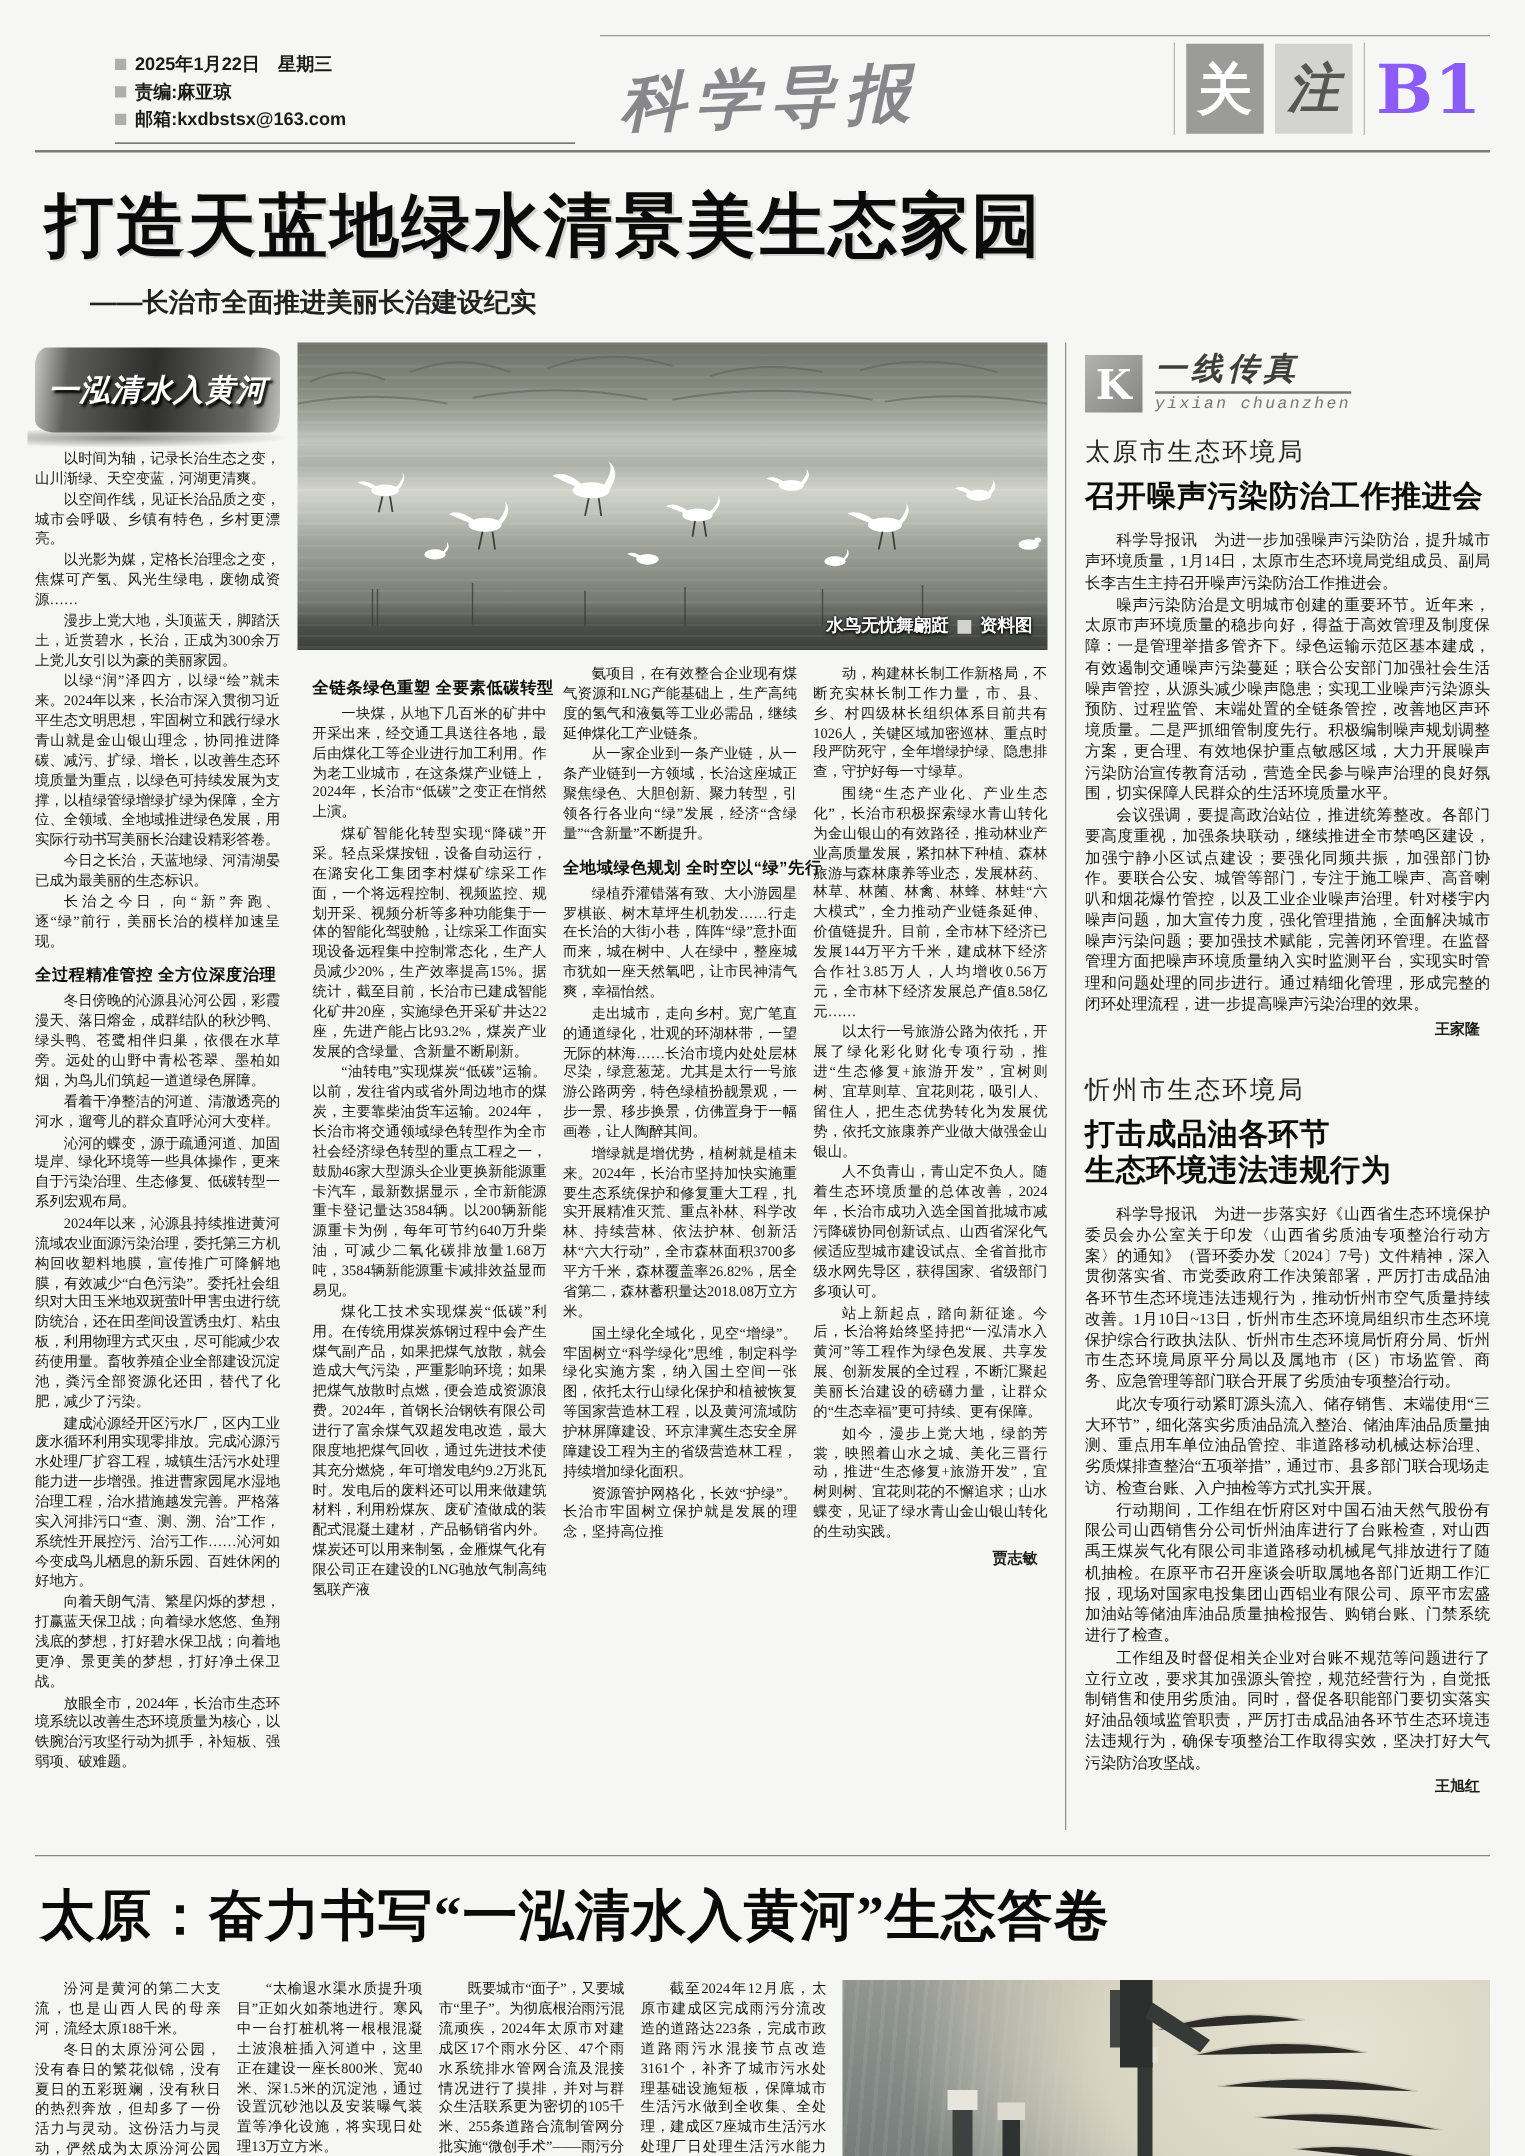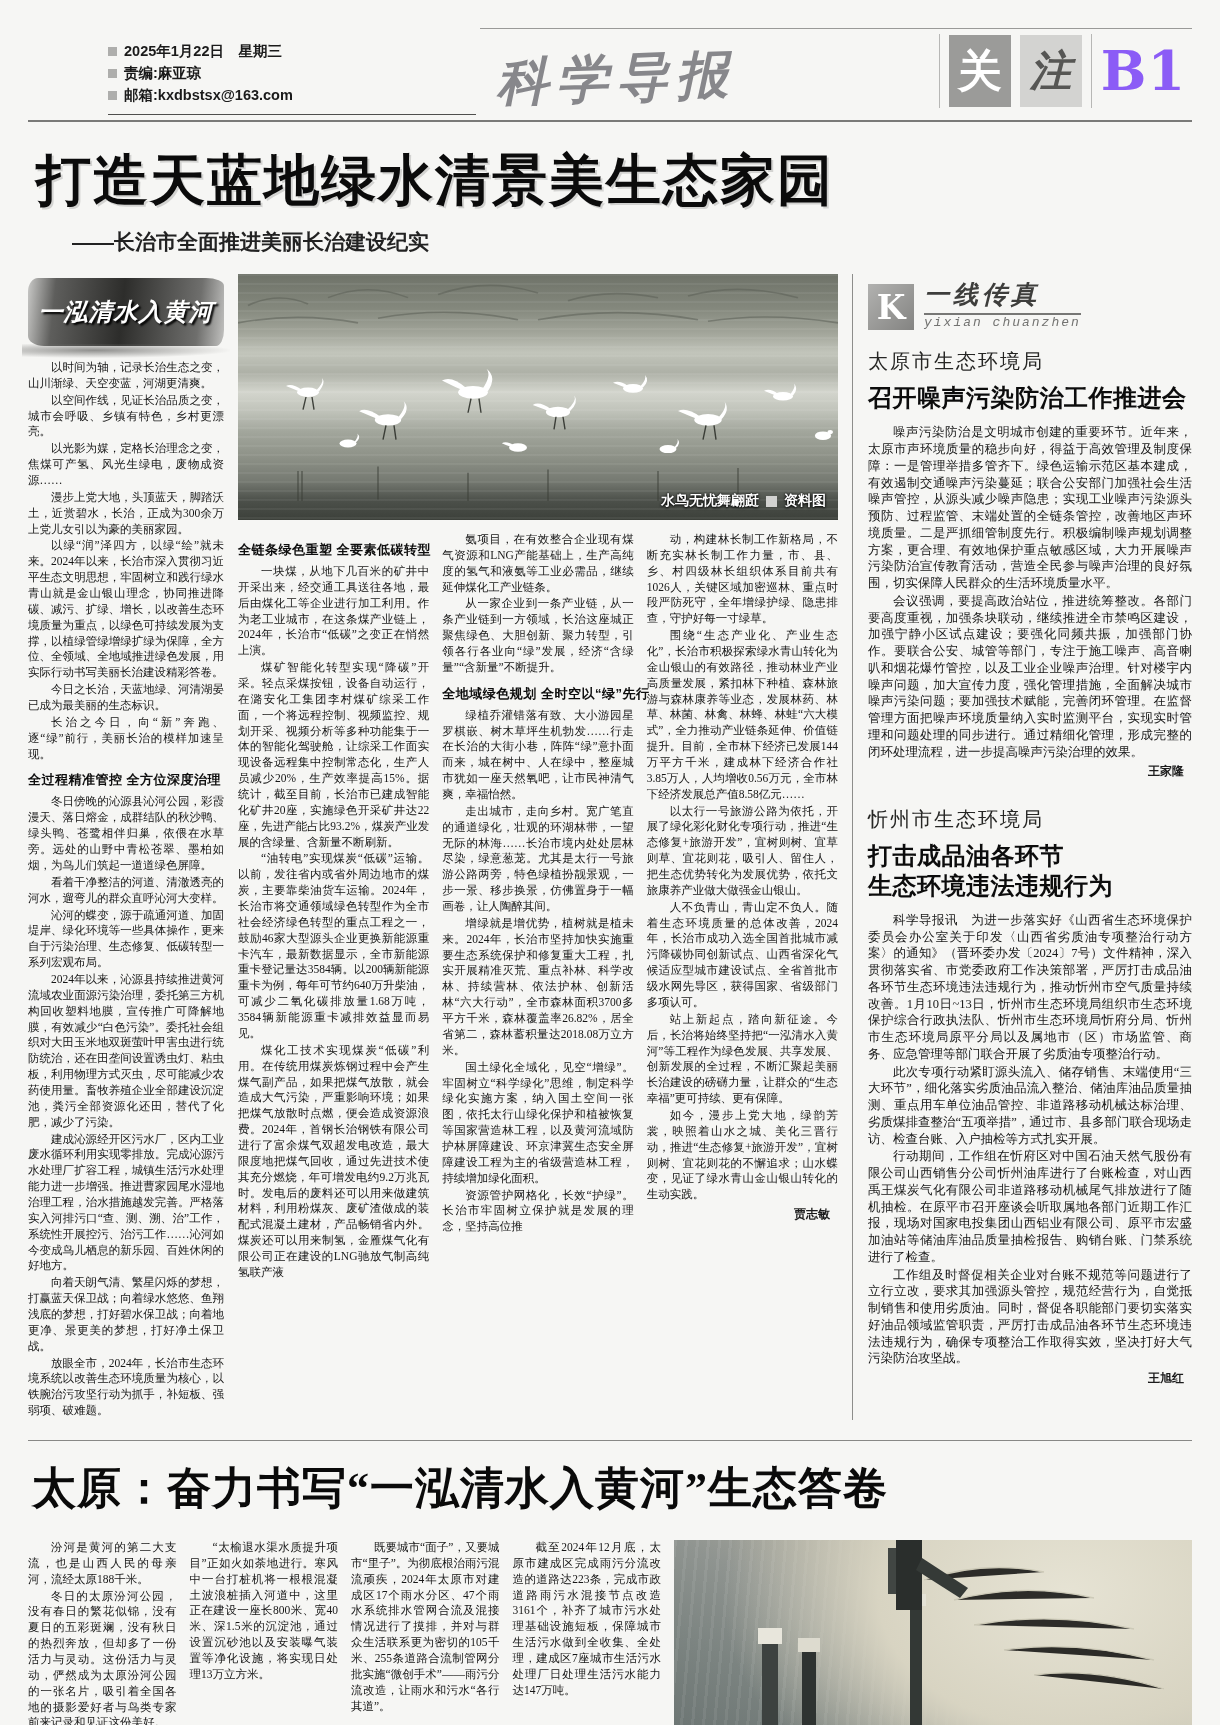--- a/index.html
+++ b/index.html
@@ -3,21 +3,21 @@
 <meta charset="utf-8">
 <style>
   * { margin:0; padding:0; box-sizing:border-box; }
   html,body { background:#e9e9e7; }
   body { font-family:"Liberation Serif","DejaVu Serif",serif; color:#1c1c1c; }
   .sheet { width:1220px; min-height:1725px; margin:0 auto; background:#f6f6f4; padding:26px 28px 30px; overflow:hidden; }
 
   
   .hdr { position:relative; height:96px; border-bottom:2px solid #7a7a78; }
   .toprule { position:absolute; left:452px; right:0; top:2px; height:1px; background:#9a9a98; }
-  .meta { position:absolute; left:80px; top:16px; width:368px; border-bottom:1px solid #4f4f4d;
+  .meta { position:absolute; left:64px; top:16px; width:368px; border-bottom:1px solid #4f4f4d;
           padding-bottom:6px; font-family:"Liberation Sans",sans-serif; font-size:14.5px; font-weight:600; color:#1a1a1a; }
   .meta .row { display:flex; align-items:center; margin-bottom:3px; }
   .meta .sq { width:9px; height:9px; background:#aeaeac; margin-right:7px; flex:none; }
   .masthead { position:absolute; left:468px; top:18px; font-family:"DejaVu Serif",serif; font-style:italic;
               font-weight:700; font-size:52px; letter-spacing:8px; color:#87878b; transform:rotate(-2deg); }
   .tags { position:absolute; right:6px; top:8px; display:flex; align-items:center; gap:9px; }
   .vline { width:1px; height:74px; background:#b7b7b5; }
   .tagA { width:62px; height:72px; background:#9b9b99; color:#fff; display:flex; align-items:center; justify-content:center;
           font-family:"Liberation Sans",sans-serif; font-weight:900; font-size:44px; }
   .tagB { width:62px; height:72px; background:#d3d3d1; color:#565654; display:flex; align-items:center; justify-content:center;
@@ -49,21 +49,21 @@
   
   .photo { position:relative; height:246px; overflow:hidden;
     background:
       repeating-linear-gradient(180deg, rgba(255,255,255,.06) 0 2px, rgba(0,0,0,0) 2px 9px),
       linear-gradient(180deg,#6e7268 0%,#84887d 14%,#a2a59a 24%,#c2c5bb 32%,#aeb1a7 40%,#d3d5cd 48%,#bfc2b9 56%,#a2a69c 64%,#8e9288 74%,#767a72 84%,#4c504a 92%,#3c403a 100%); }
   .photo svg { position:absolute; inset:0; width:100%; height:100%; }
   .cap1 { position:absolute; right:12px; bottom:10px; display:flex; align-items:center; gap:7px;
           color:#fff; font-size:14px; font-weight:600; text-shadow:0 1px 3px #000,0 0 2px #000; }
   .credit-sq { width:11px; height:11px; background:#d2d2d0; display:inline-block; }
 
-  .threecol { display:flex; gap:13px; margin-top:12px; }
+  .threecol { display:flex; gap:13px; margin-top:12px;margin-left:12px; }
   .threecol .col { flex:1; min-width:0; }
 
   
   .sidebar { border-left:1px solid #8d8d8b; padding-left:15px; }
   .sb-logo { display:flex; align-items:flex-end; gap:10px; margin:4px 0 18px; }
   .kbox { width:46px; height:46px; background:linear-gradient(135deg,#b2b2b0,#848482); color:#fff;
           display:flex; align-items:center; justify-content:center; font-family:"DejaVu Serif",serif;
           font-weight:700; font-size:33px; }
   .sb-title { font-family:"DejaVu Serif",serif; font-weight:700; font-style:italic; font-size:25px; color:#3e3e3c;
               letter-spacing:4px; border-bottom:2px solid #777775; padding-bottom:2px; }
@@ -268,20 +268,21 @@
         <div>
           <div class="sb-title">一线传真</div>
           <div class="sb-pinyin">yixian chuanzhen</div>
         </div>
       </div>
 
       <div class="sb-art">
         <div class="kicker">太原市生态环境局</div>
         <div class="sb-hl">召开噪声污染防治工作推进会</div>
         <div>
+            <p class="para">科学导报讯　为进一步加强噪声污染防治，提升城市声环境质量，1月14日，太原市生态环境局党组成员、副局长李吉生主持召开噪声污染防治工作推进会。</p>
             <p class="para">噪声污染防治是文明城市创建的重要环节。近年来，太原市声环境质量的稳步向好，得益于高效管理及制度保障：一是管理举措多管齐下。绿色运输示范区基本建成，有效遏制交通噪声污染蔓延；联合公安部门加强社会生活噪声管控，从源头减少噪声隐患；实现工业噪声污染源头预防、过程监管、末端处置的全链条管控，改善地区声环境质量。二是严抓细管制度先行。积极编制噪声规划调整方案，更合理、有效地保护重点敏感区域，大力开展噪声污染防治宣传教育活动，营造全民参与噪声治理的良好氛围，切实保障人民群众的生活环境质量水平。</p>
             <p class="para">会议强调，要提高政治站位，推进统筹整改。各部门要高度重视，加强条块联动，继续推进全市禁鸣区建设，加强宁静小区试点建设；要强化同频共振，加强部门协作。要联合公安、城管等部门，专注于施工噪声、高音喇叭和烟花爆竹管控，以及工业企业噪声治理。针对楼宇内噪声问题，加大宣传力度，强化管理措施，全面解决城市噪声污染问题；要加强技术赋能，完善闭环管理。在监督管理方面把噪声环境质量纳入实时监测平台，实现实时管理和问题处理的同步进行。通过精细化管理，形成完整的闭环处理流程，进一步提高噪声污染治理的效果。</p>
           </div>
         <div class="author">王家隆</div>
       </div>
 
       <div class="sb-art">
         <div class="kicker">忻州市生态环境局</div>
         <div class="sb-hl">
           <div>打击成品油各环节</div>

